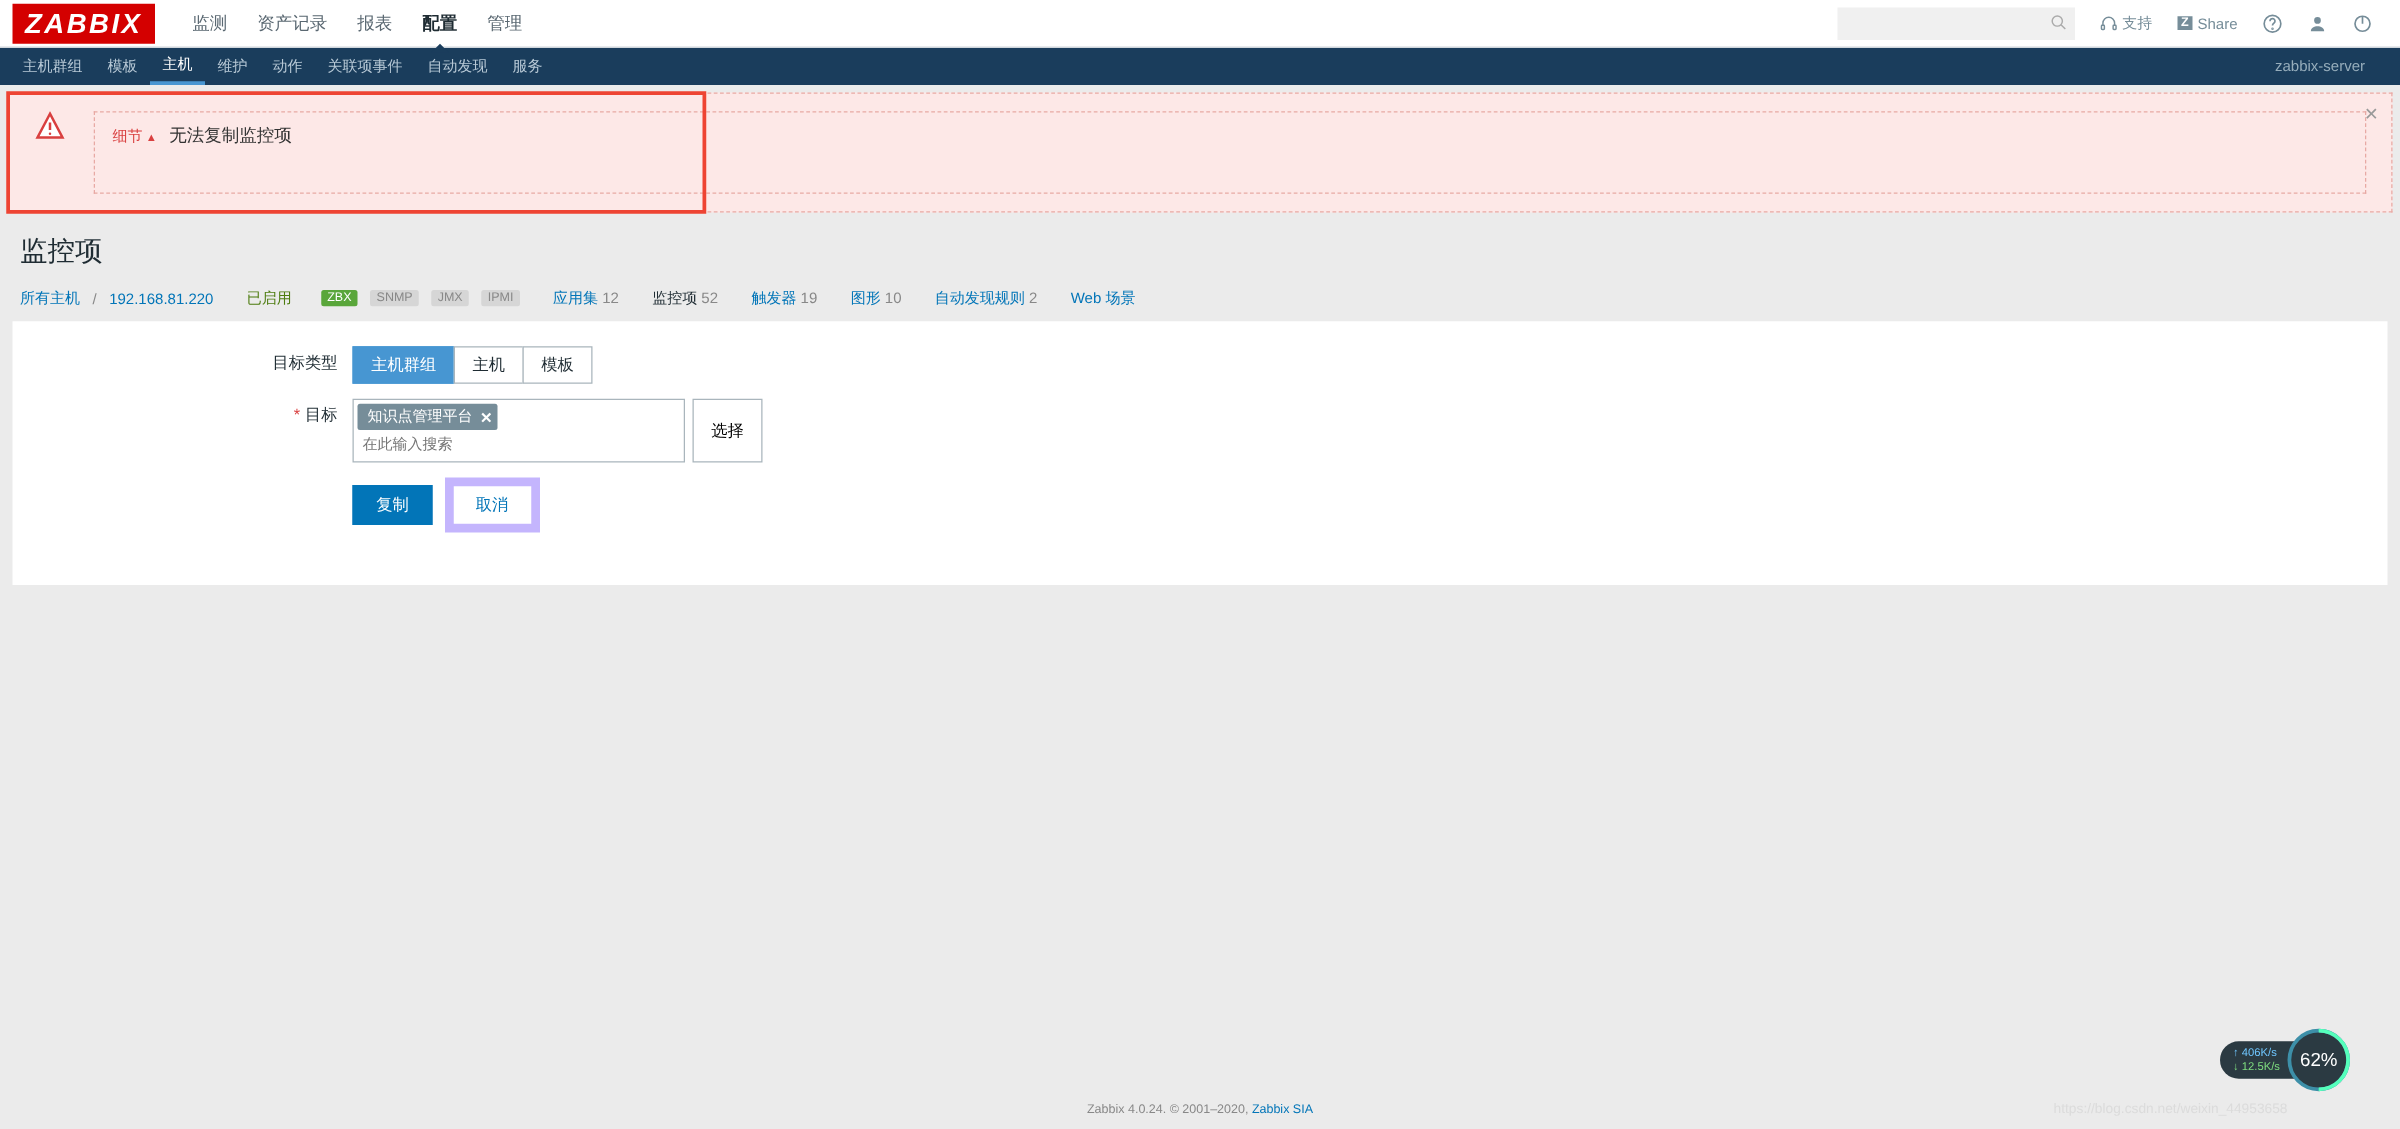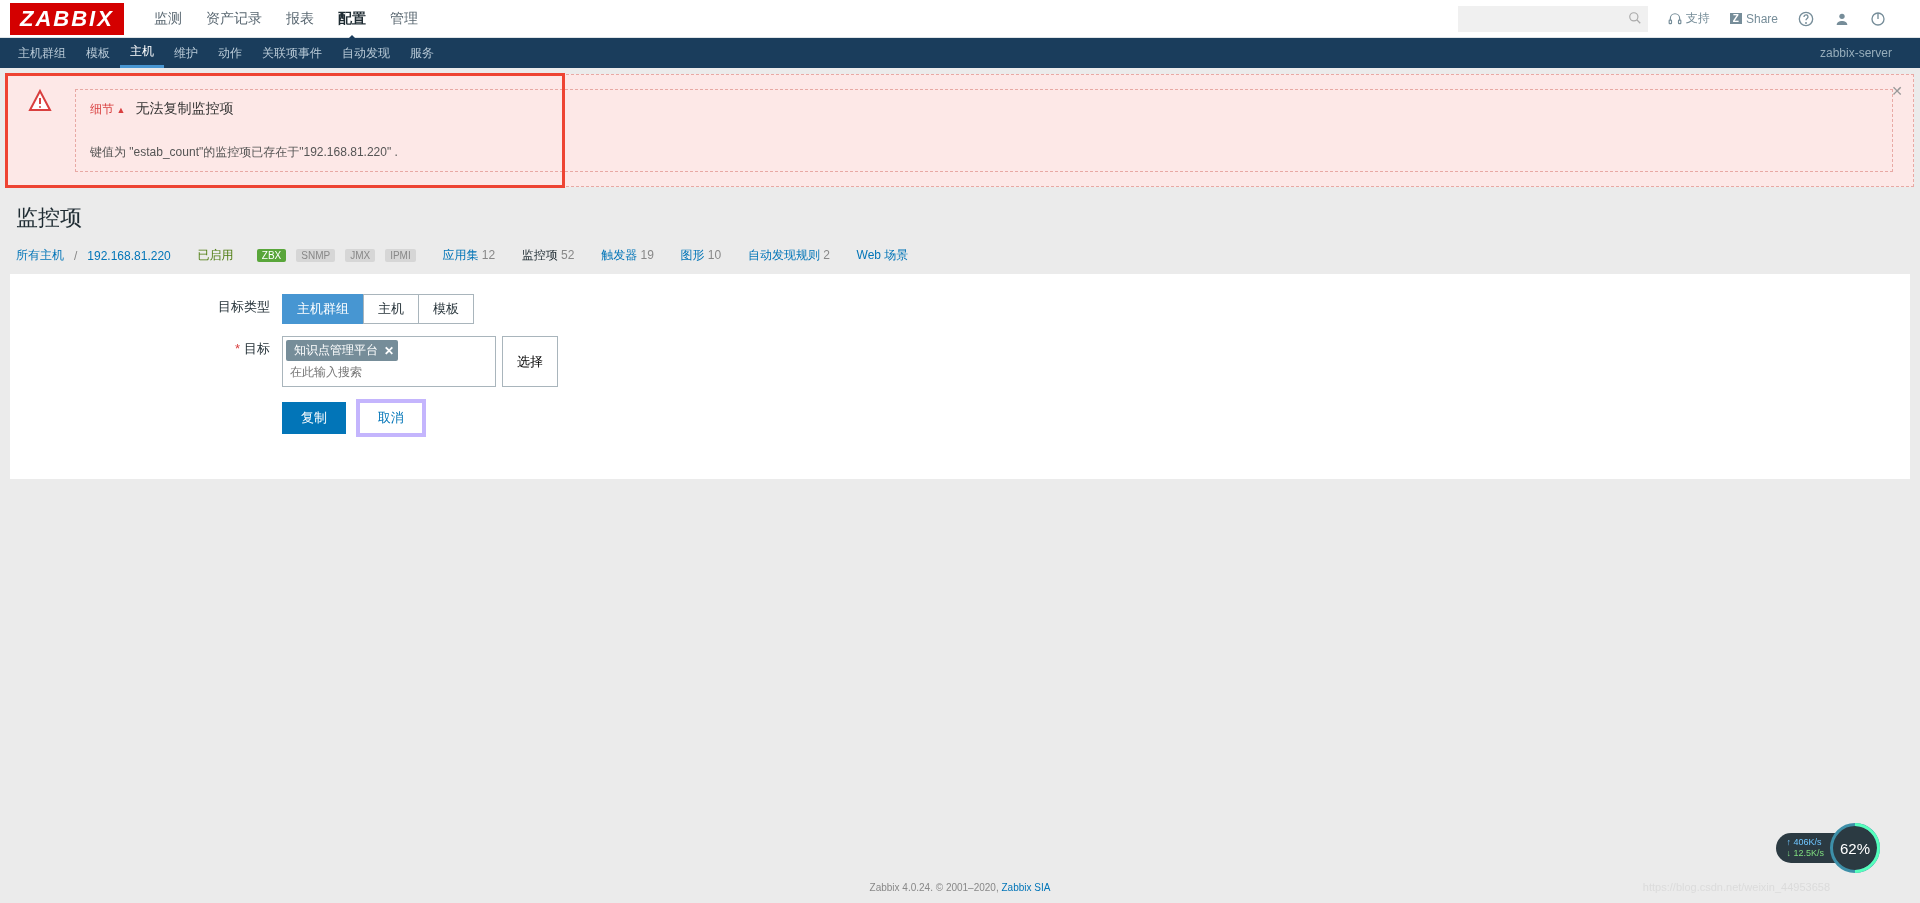--- a/index.html
+++ b/index.html
@@ -5,21 +5,21 @@
 * { box-sizing: border-box; margin: 0; padding: 0; }
 body { font-family: Arial, "Helvetica Neue", sans-serif; font-size: 13px; color: #1f2c33; background: #ebebeb; }
 a { text-decoration: none; }
 
 .topbar { background: #fff; display: flex; align-items: center; height: 38px; border-bottom: 1px solid #dfe4e7; position: relative; }
 .logo { background: #d40000; color: #fff; font-weight: bold; font-size: 22px; letter-spacing: 2px; padding: 3px 10px; margin-left: 10px; margin-right: 18px; font-style: italic; }
 .nav-main { display: flex; }
 .nav-main .item { color: #5a6872; margin: 0 12px; cursor: pointer; font-size: 14px; line-height: 45px; }
 .nav-main .item.active { color: #1f2c33; font-weight: bold; position: relative; }
 .nav-main .item.active::after { content: ''; position: absolute; left: 50%; bottom: -1px; transform: translateX(-50%); width: 0; height: 0; border-left: 7px solid transparent; border-right: 7px solid transparent; border-bottom: 7px solid #1a3d5c; }
-.top-right { margin-left: auto; display: flex; align-items: center; gap: 4px; padding-right: 26px; }
+.top-right { margin-left: auto; display: flex; align-items: center; gap: 4px; padding-right: 14px; }
 .search-box { background: #f0f0f0; border: none; width: 190px; height: 26px; padding: 4px 26px 4px 8px; font-size: 12px; }
 .search-wrap { position: relative; margin-right: 8px; }
 .search-wrap svg { position: absolute; right: 6px; top: 5px; opacity: 0.5; }
 .top-icon { color: #768d99; cursor: pointer; display: flex; align-items: center; gap: 4px; font-size: 12px; padding: 4px 8px; }
 
 .subnav { background: #1a3d5c; display: flex; align-items: center; height: 30px; padding: 0 8px; color: #b8c9d6; font-size: 12px; }
 .subnav .sitem { padding: 0 10px; cursor: pointer; line-height: 30px; }
 .subnav .sitem.active { color: #fff; border-bottom: 3px solid #4796d2; line-height: 27px; }
 .subnav-right { margin-left: auto; padding-right: 20px; color: #96adbb; }
 
@@ -49,27 +49,27 @@
 .tab-link.active { color: #1f2c33; font-weight: 500; }
 
 .form-box { background: #fff; margin: 0 10px; padding: 20px 16px 30px; }
 .form-row { display: flex; align-items: flex-start; margin-bottom: 12px; }
 .form-label { width: 256px; text-align: right; padding-right: 12px; color: #1f2c33; line-height: 26px; font-size: 13px; }
 .form-label .req { color: #d93f3f; margin-right: 4px; }
 .btn-group { display: flex; }
 .btn-seg { border: 1px solid #a9b5bc; padding: 5px 14px; background: #fff; cursor: pointer; font-size: 13px; color: #1f2c33; margin-left: -1px; }
 .btn-seg:first-child { margin-left: 0; }
 .btn-seg.active { background: #4796d2; color: #fff; border-color: #4796d2; }
-.target-box { border: 1px solid #a9b5bc; width: 214px; min-height: 50px; padding: 3px; }
+.target-box { border: 1px solid #a9b5bc; width: 266px; min-height: 50px; padding: 3px; }
 .tag-chip { background: #768d99; color: #fff; padding: 2px 4px 2px 8px; display: inline-flex; align-items: center; gap: 6px; font-size: 12px; border-radius: 2px; }
 .tag-chip .x { cursor: pointer; font-weight: bold; }
 .target-input { border: none; outline: none; width: 100%; padding: 4px; font-size: 12px; }
 .btn-select { border: 1px solid #a9b5bc; padding: 5px 14px; background: #fff; cursor: pointer; margin-left: 6px; font-size: 13px; }
 .btn-primary { background: #0275b8; color: #fff; border: 1px solid #0275b8; padding: 6px 18px; cursor: pointer; font-size: 13px; }
-.btn-default { background: #fff; border: 4px solid #c4b5fd; padding: 6px 18px; cursor: pointer; font-size: 13px; color: #0275b8; margin-left: 6px; }
+.btn-default { background: #fff; border: 7px solid #c4b5fd; padding: 6px 18px; cursor: pointer; font-size: 13px; color: #0275b8; margin-left: 6px; }
 
 .footer { text-align: center; color: #888; font-size: 10px; padding: 10px 0; position: fixed; bottom: 0; left: 0; right: 0; }
 .footer a { color: #0275b8; }
 
 .watermark { position: fixed; bottom: 10px; right: 90px; color: #ccc; font-size: 11px; opacity: 0.5; }
 
 .speed-widget { position: fixed; right: 40px; bottom: 30px; display: flex; align-items: center; }
 .speed-box { background: #2b3a42; border-radius: 16px; padding: 4px 28px 4px 10px; color: #fff; font-size: 9px; line-height: 1.2; }
 .speed-up { color: #6fc6ff; }
 .speed-down { color: #7fdd7f; text-align: right; }
@@ -149,21 +149,20 @@
         <path fill="#fff" stroke="#d93f3f" stroke-width="2" d="M12 2L2 21h20L12 2z"></path>
         <line x1="12" y1="9" x2="12" y2="15" stroke="#d93f3f" stroke-width="2"></line>
         <circle cx="12" cy="18" r="1" fill="#d93f3f"></circle>
       </svg>
   </div>
   <div class="alert-body">
     <div class="alert-title-row">
       <span class="alert-details-link">细节</span>
       <span class="alert-title">无法复制监控项</span>
     </div>
-    <div class="alert-msg">键值为 "estab_count"的监控项已存在于"192.168.81.220" .</div>
   </div>
   <div class="alert-close">✕</div>
 </div>
 
 <div class="page-title">监控项</div>
 
 <div class="breadcrumb-row">
   <a>所有主机</a>
   <span class="sep">/</span>
   <a>192.168.81.220</a>

